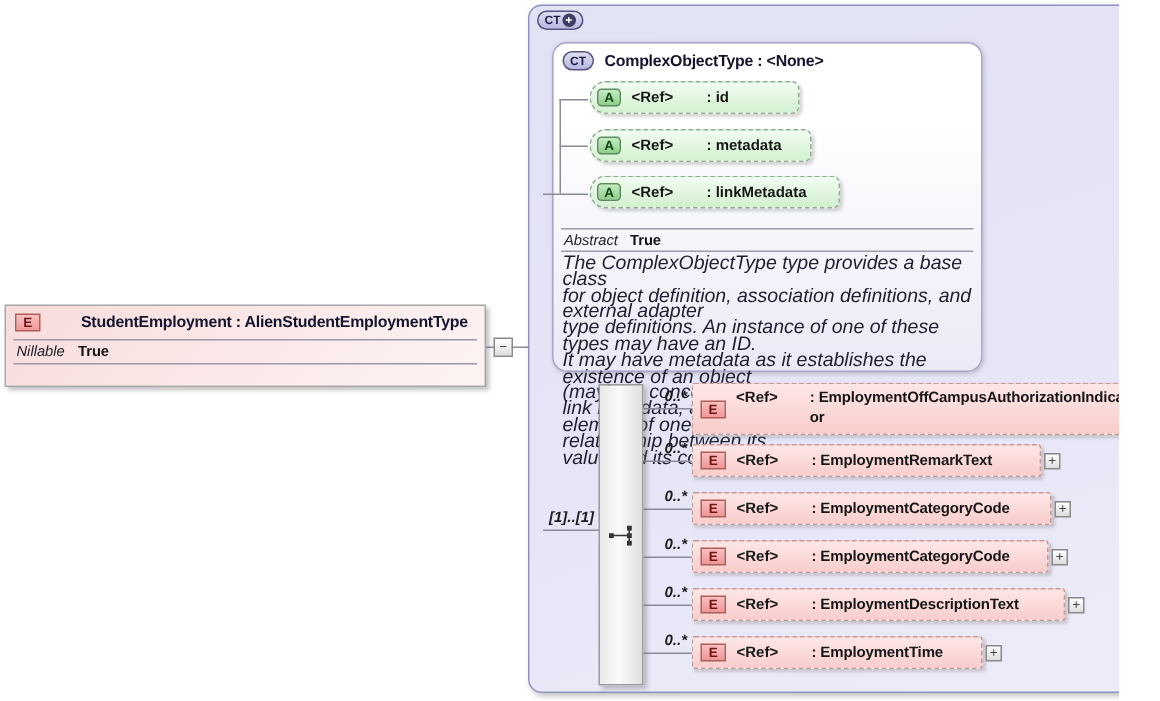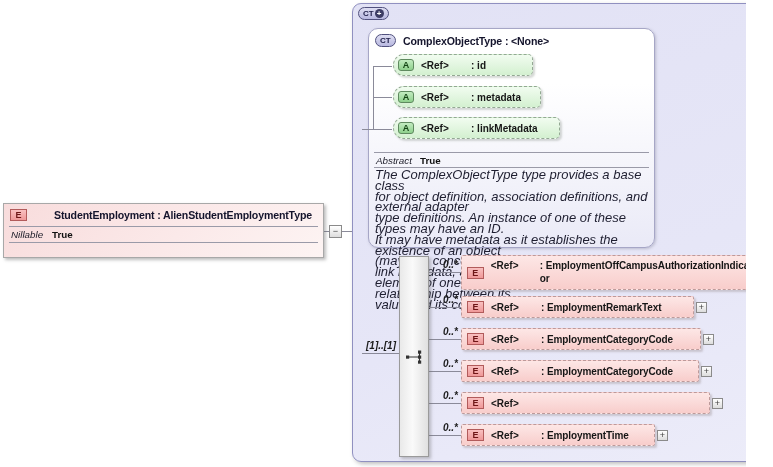--- a/index.html
+++ b/index.html
@@ -198,20 +198,21 @@
     <span class="member-name">: EmploymentCategoryCode</span>
   </div>
   <div class="el-box" style="top:360px;width:238px;height:22px;">
     <span class="e-icon">E</span>
     <span class="ref-label">&lt;Ref&gt;</span>
     <span class="member-name">: EmploymentCategoryCode</span>
   </div>
   <div class="el-box" style="top:392px;width:249px;height:22px;">
     <span class="e-icon">E</span>
     <span class="ref-label">&lt;Ref&gt;</span>
+    <span class="member-name">: EmploymentDescriptionText</span>
   </div>
   <div class="el-box" style="top:424px;width:194px;height:22px;">
     <span class="e-icon">E</span>
     <span class="ref-label">&lt;Ref&gt;</span>
     <span class="member-name">: EmploymentTime</span>
   </div>
 
   <div class="toggle" style="left:757px;top:267px;">+</div>
   <div class="toggle" style="left:696px;top:302px;">+</div>
   <div class="toggle" style="left:703px;top:334px;">+</div>

